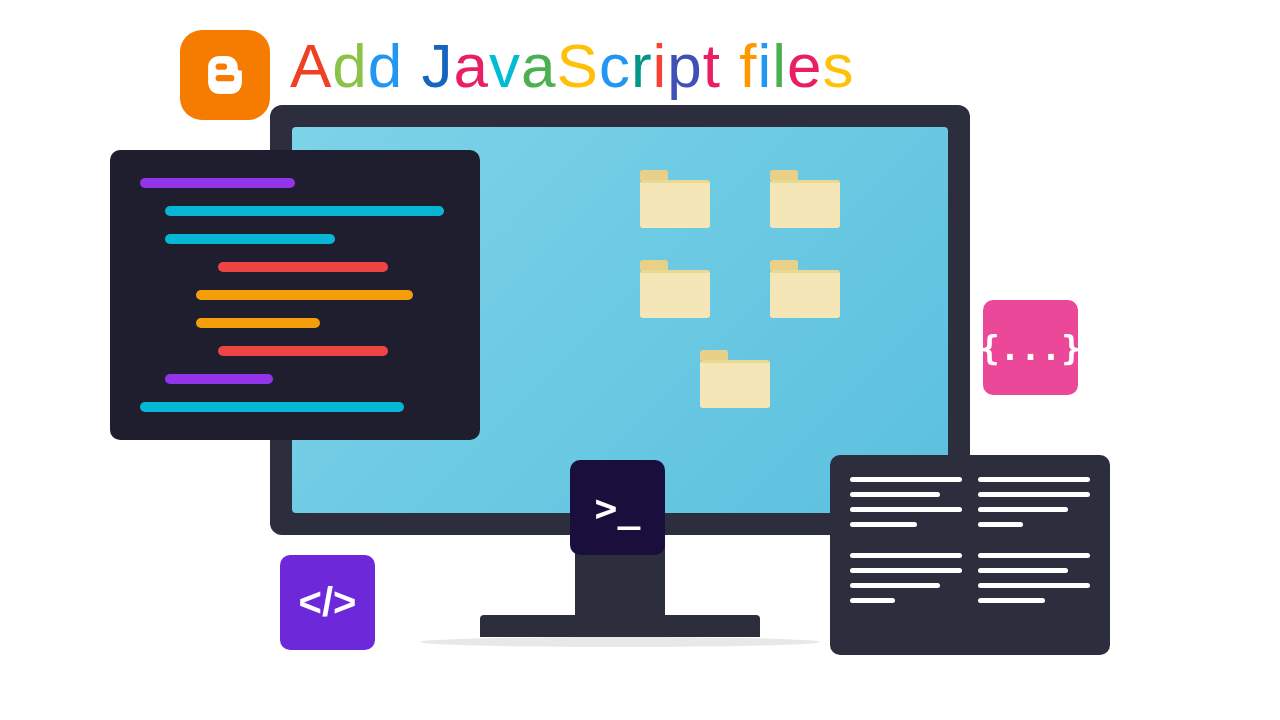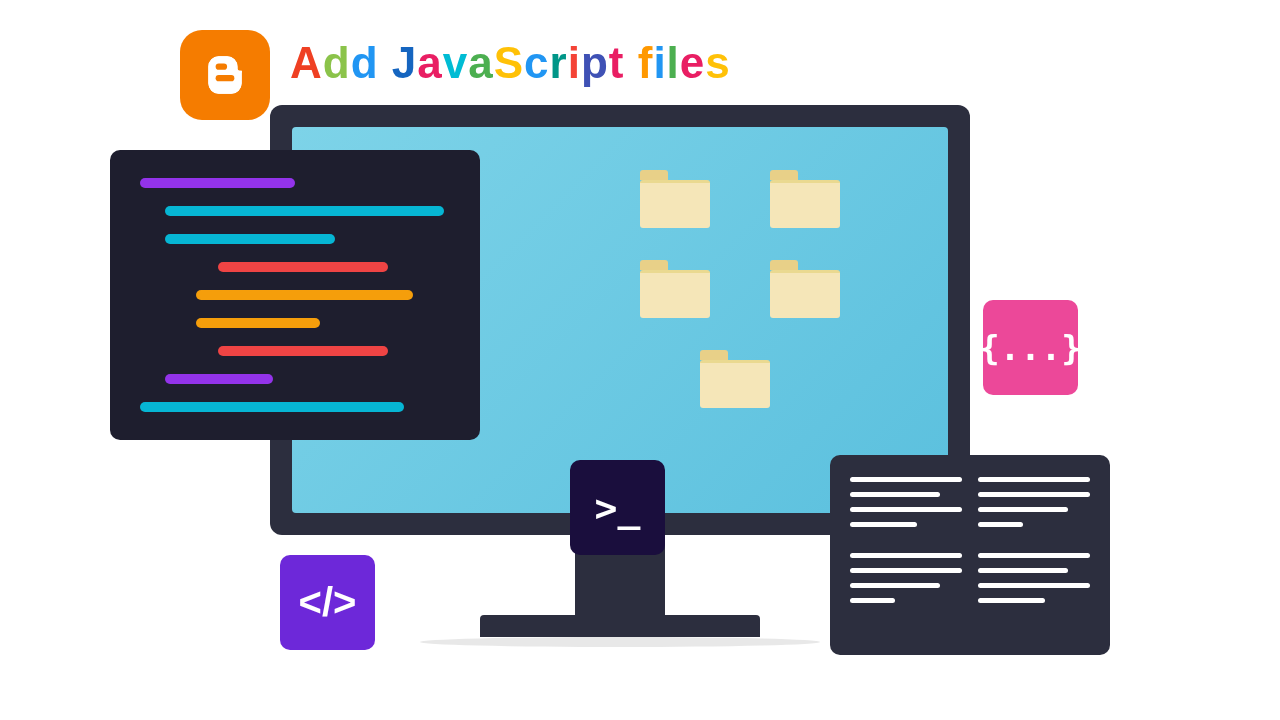--- a/index.html
+++ b/index.html
@@ -8,24 +8,24 @@
       height: 720px;
       background: #ffffff;
       font-family: Arial, sans-serif;
       position: relative;
       overflow: hidden;
     }
     
     
     .title {
       position: absolute;
-      top: 38px;
+      top: 30px;
       left: 290px;
-      font-size: 44px;
-      font-weight: bold;
+      font-size: 62px;
+      font-weight: normal;
       letter-spacing: 1px;
     }
     .title span:nth-child(1) { color: #ef4023; }
     .title span:nth-child(2) { color: #8bc34a; }
     .title span:nth-child(3) { color: #2196f3; }
     .title span:nth-child(4) { color: #9c27b0; }
     .title span:nth-child(5) { color: #1565c0; }
     .title span:nth-child(6) { color: #e91e63; }
     .title span:nth-child(7) { color: #00bcd4; }
     .title span:nth-child(8) { color: #4caf50; }

